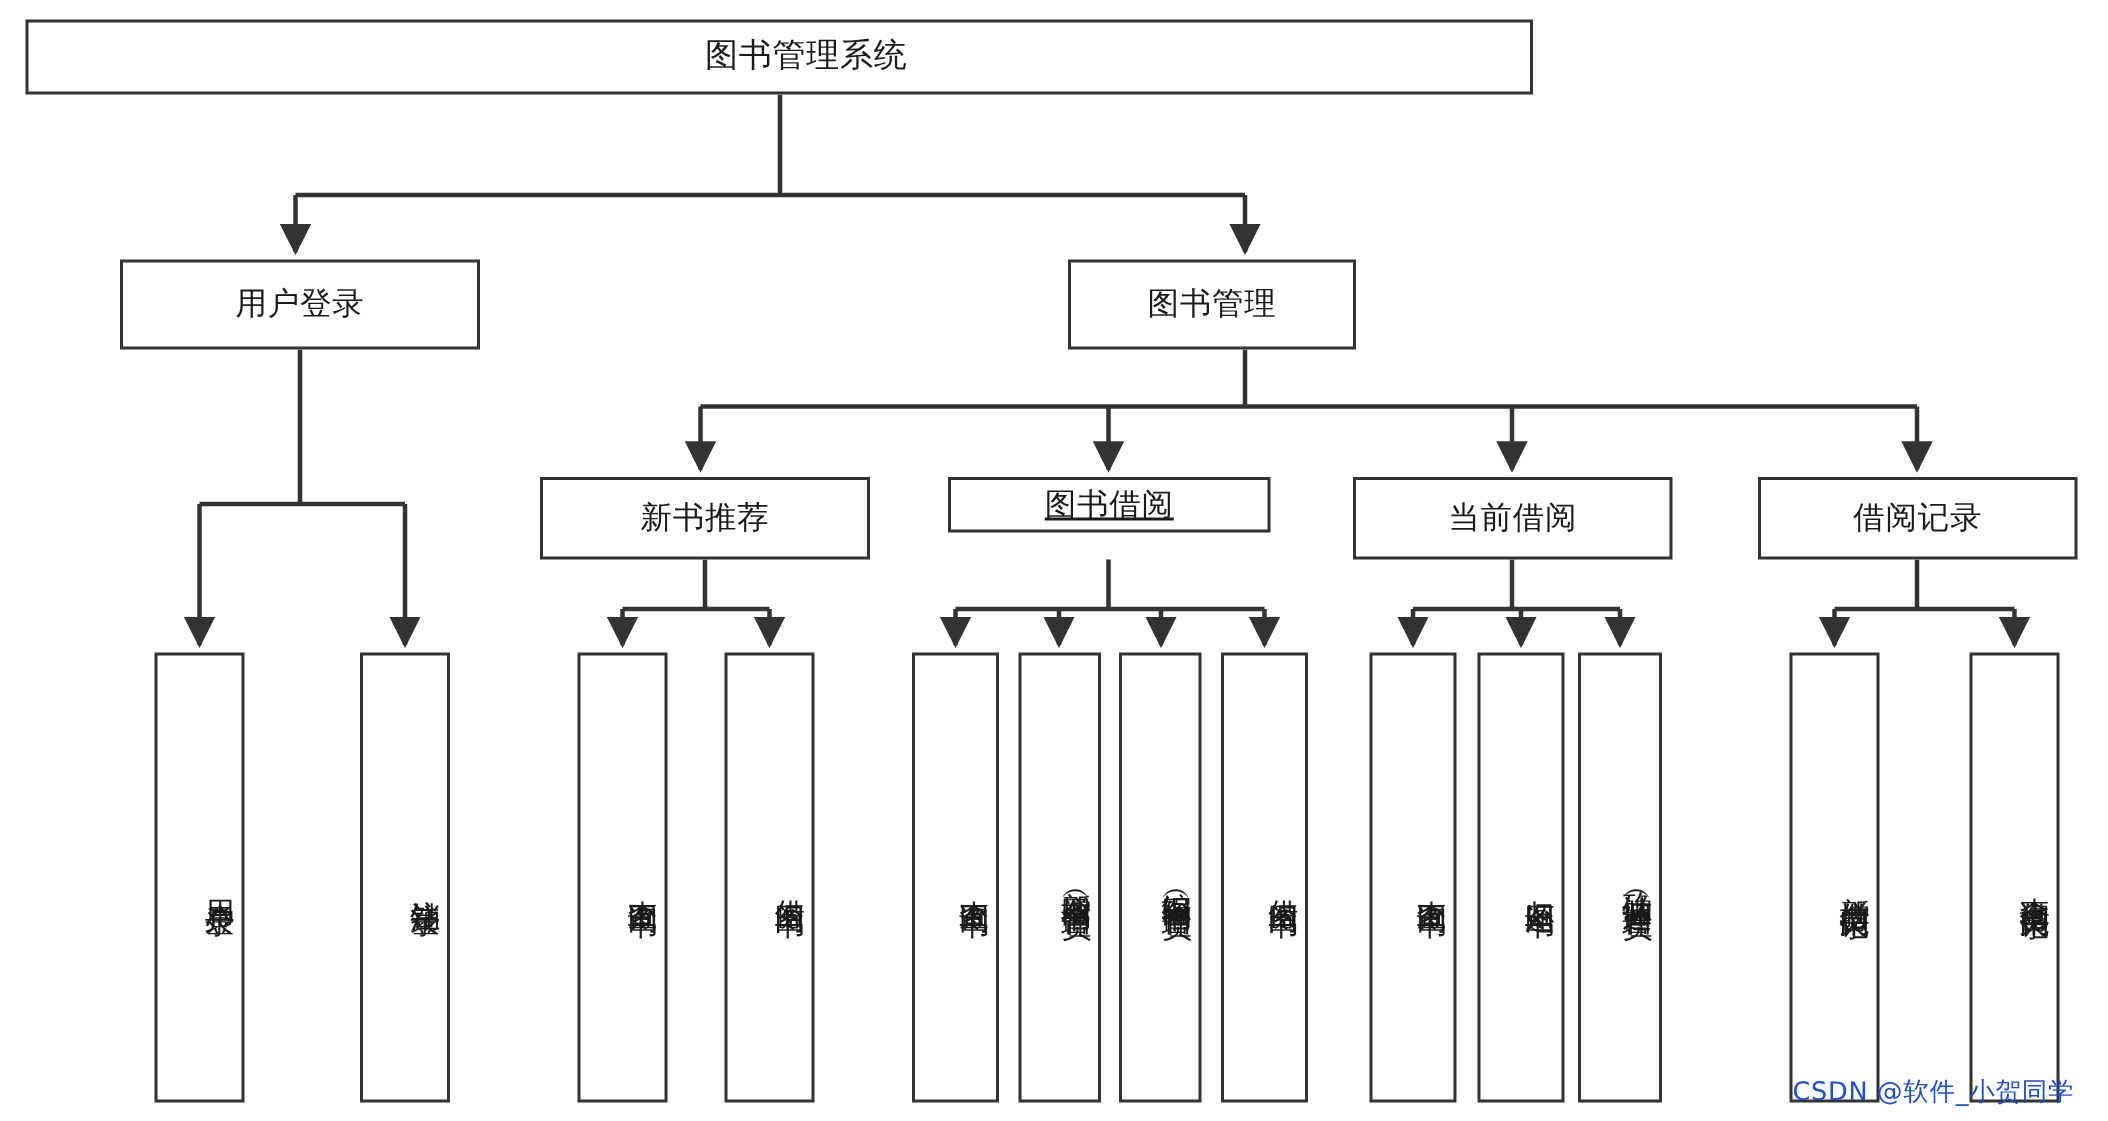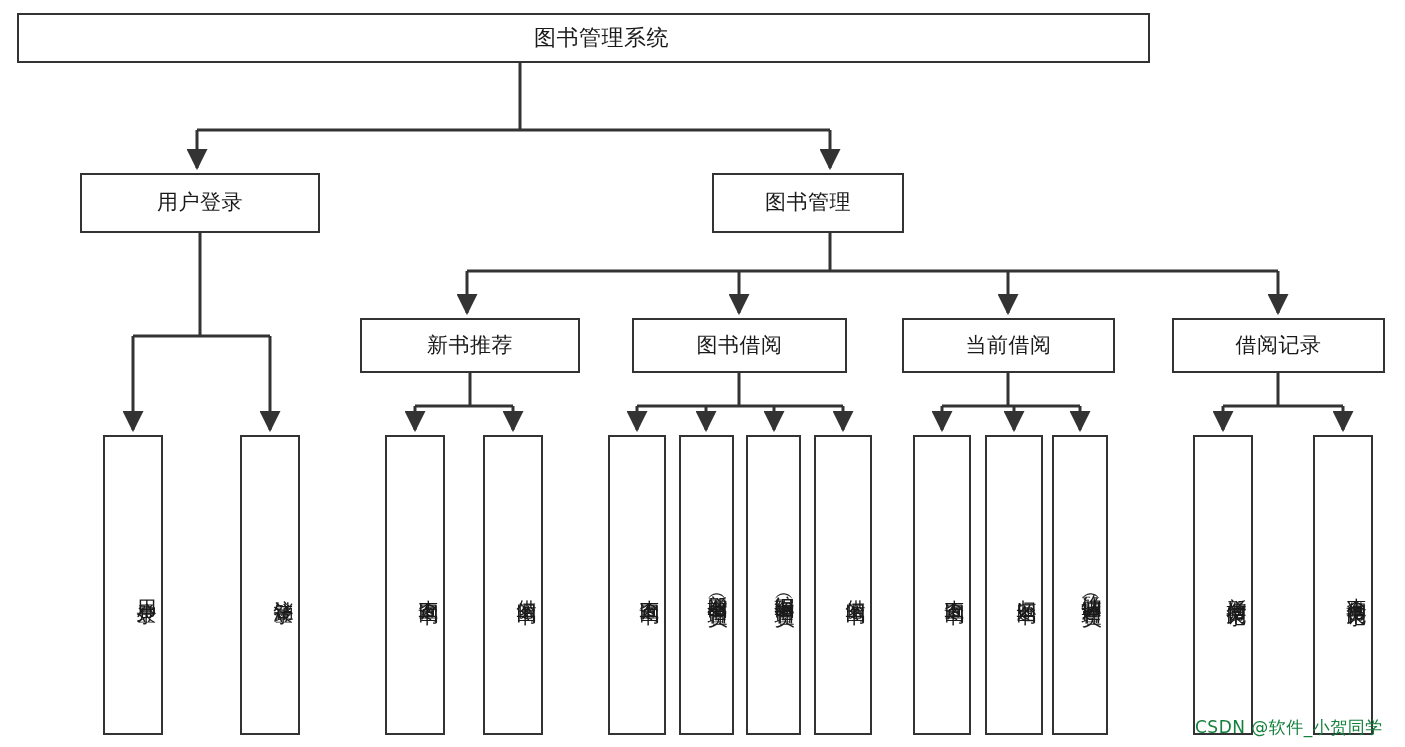--- a/index.html
+++ b/index.html
@@ -52,21 +52,21 @@
     padding-top: 6px;
     align-items: flex-start;
     justify-content: center;
     white-space: nowrap;
   }
   .node.vert span {
     display: block;
   }
   .watermark {
     position: absolute;
-    color: #15803d;
+    color: #1d4ed8;
     font-size: 17px;
     white-space: nowrap;
     letter-spacing: 0.5px;
   }
 </style>
 </head>
 <body>
 
 <div id="canvas">
 
@@ -116,35 +116,35 @@
       <path d="M 1014 406 L 1014 430" marker-end="url(#arrow)"></path>
       <path d="M 1080 406 L 1080 430" marker-end="url(#arrow)"></path>
 
       <path d="M 1278 373 L 1278 406"></path>
       <path d="M 1223 406 L 1343 406"></path>
       <path d="M 1223 406 L 1223 430" marker-end="url(#arrow)"></path>
       <path d="M 1343 406 L 1343 430" marker-end="url(#arrow)"></path>
     </g>
   </svg>
 
-  <div class="node horiz title" style="left: 17px; top: 13px; width: 1133px; height: 50px; padding-left: 36px;">
+  <div class="node horiz title" style="left: 17px; top: 13px; width: 1005px; height: 50px; padding-left: 36px;">
     <span>图书管理系统</span>
   </div>
 
   <div class="node horiz" style="left: 80px; top: 173px; width: 240px; height: 60px;">
     <span>用户登录</span>
   </div>
   <div class="node horiz" style="left: 712px; top: 173px; width: 192px; height: 60px;">
     <span>图书管理</span>
   </div>
 
   <div class="node horiz" style="left: 360px; top: 318px; width: 220px; height: 55px; justify-content: center;">
     <span>新书推荐</span>
   </div>
-  <div class="node horiz" style="left: 632px; top: 318px; width: 215px; height: 55px;">
+  <div class="node horiz" style="left: 632px; top: 318px; width: 215px; height: 37px; text-decoration: underline;">
     <span>图书借阅</span>
   </div>
   <div class="node horiz" style="left: 902px; top: 318px; width: 213px; height: 55px;">
     <span>当前借阅</span>
   </div>
   <div class="node horiz" style="left: 1172px; top: 318px; width: 213px; height: 55px;">
     <span>借阅记录</span>
   </div>
 
   <div class="node vert" style="left: 103px; top: 435px; width: 60px; height: 300px;">

